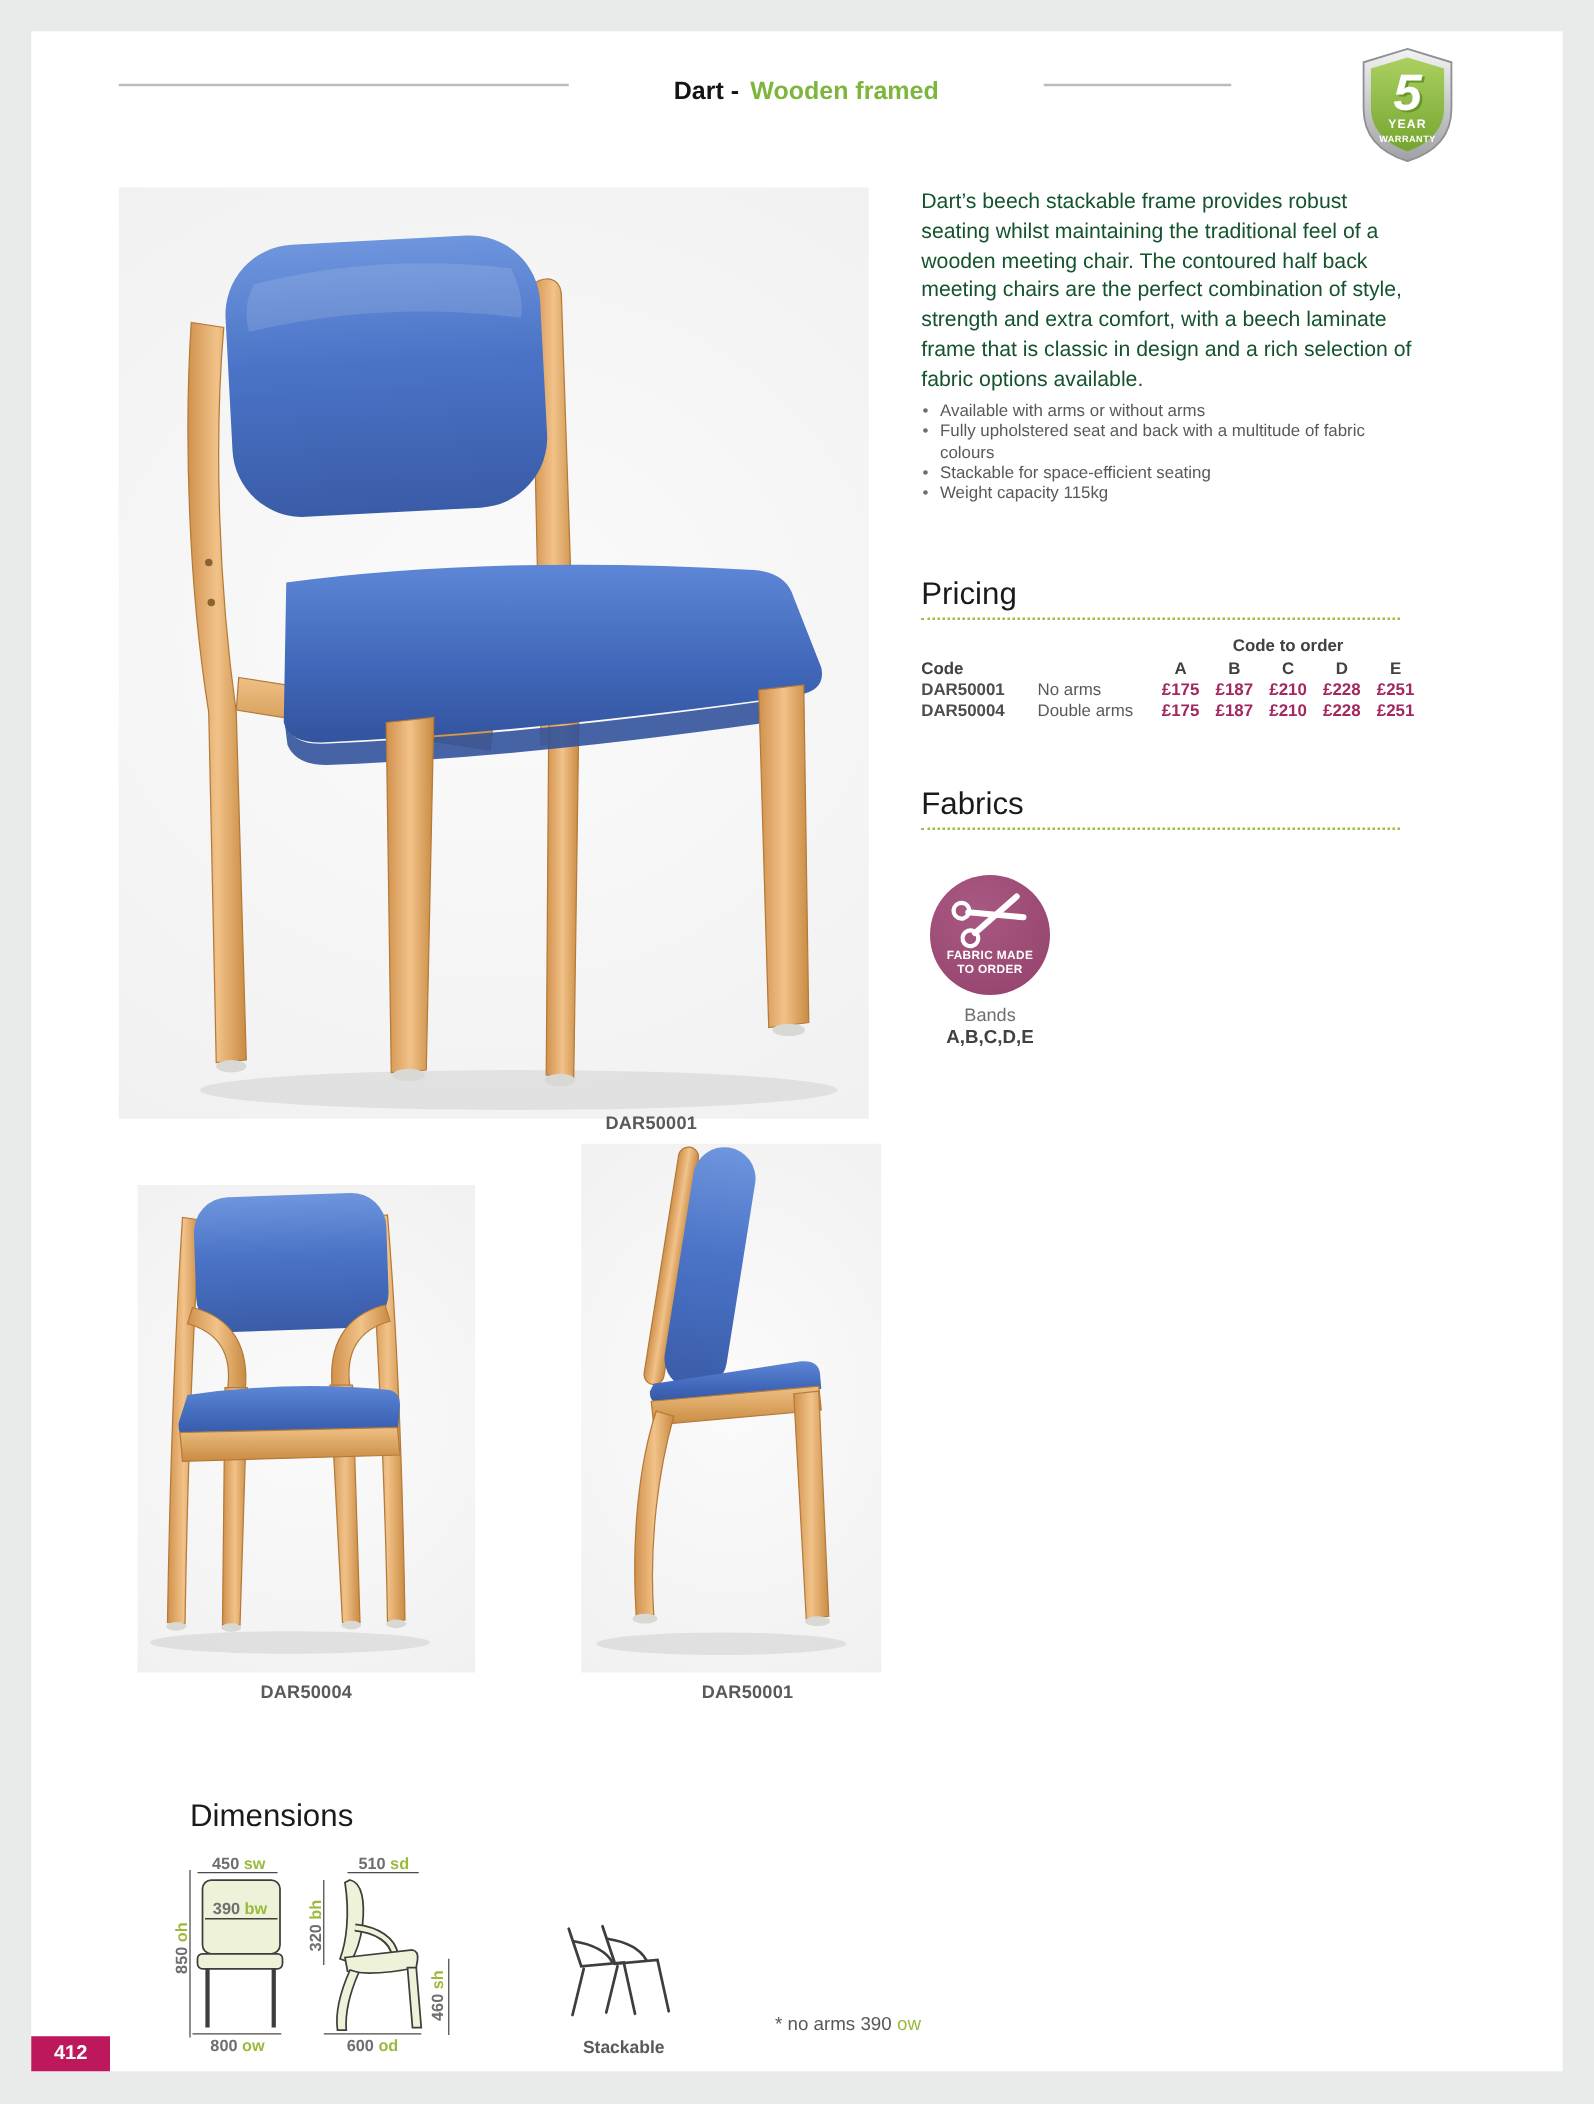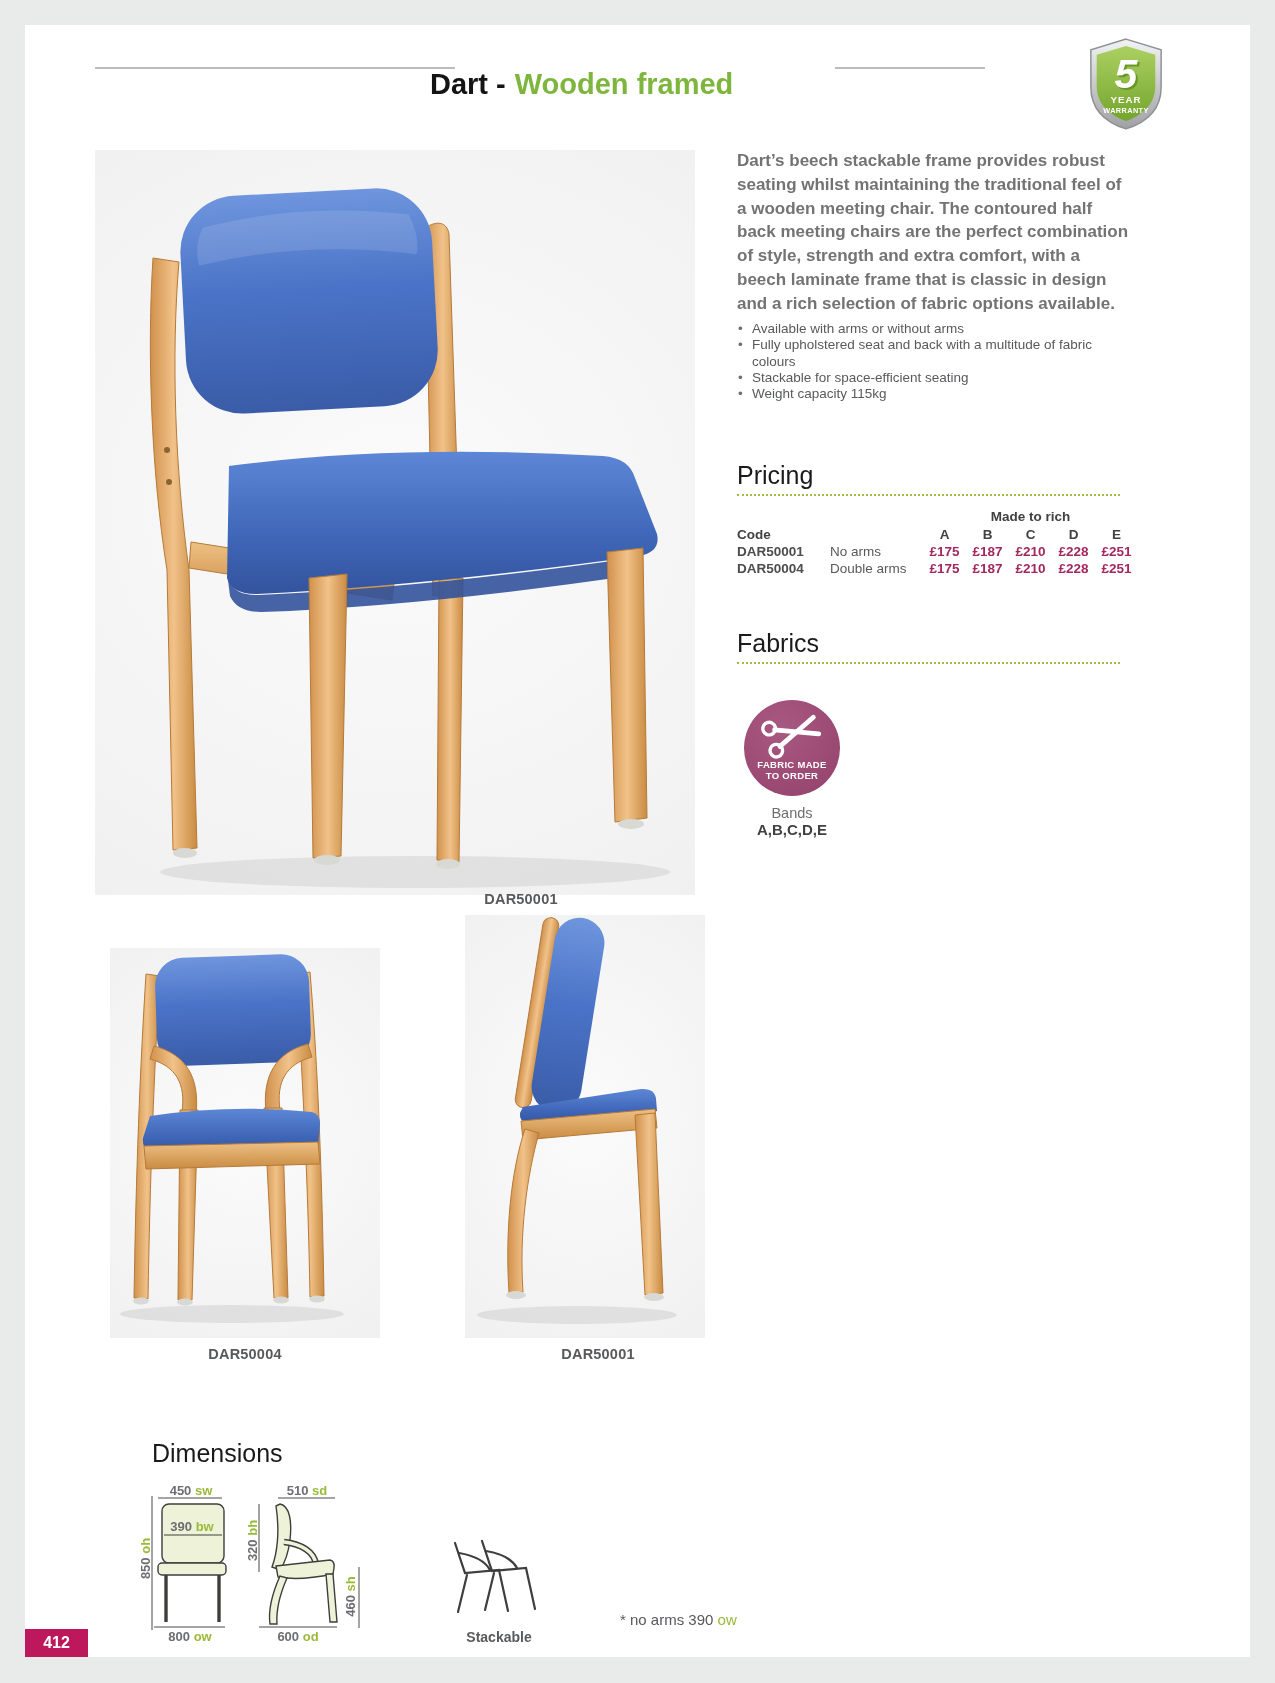--- a/index.html
+++ b/index.html
@@ -1,24 +1,24 @@
 <!DOCTYPE html>
 <html><head>
 <meta charset="utf-8">
 <style>
   html,body{margin:0;padding:0;background:#e9eaea;font-family:"Liberation Sans",sans-serif;}
   #root{position:relative;width:1275px;height:1683px;background:#e9eaea;overflow:hidden;}
   .abs{position:absolute;}
   .page-bg{position:absolute;left:25px;top:25px;width:1225px;height:1632px;background:#ffffff;}
   
   .rule{position:absolute;height:2px;background:#bcbcbc;}
-  .title{position:absolute;left:430px;top:49px;width:430px;text-align:left;font-size:29px;font-weight:bold;color:#141414;white-space:nowrap;}
+  .title{position:absolute;left:430px;top:49px;width:430px;text-align:center;font-size:20px;font-weight:bold;color:#141414;white-space:nowrap;}
   .title .green{color:#7db53d;margin-left:9px;}
   
-  .desc{position:absolute;left:737px;top:149px;width:394px;font-size:17px;line-height:23.8px;color:#737373;font-weight:bold;}
+  .desc{position:absolute;left:737px;top:149px;width:394px;font-size:17px;line-height:23.8px;color:#14532d;}
   .features{position:absolute;left:737px;top:321px;width:400px;margin:0;padding:0;list-style:none;}
   .features li{position:relative;padding-left:15px;font-size:13.5px;line-height:16.3px;color:#58595b;}
   .features li::before{content:"•";position:absolute;left:1px;color:#6d6e71;}
   .sec-head{position:absolute;left:737px;font-size:25px;color:#1a1a1a;font-weight:400;}
   .dotline{position:absolute;left:737px;width:383px;height:0;border-top:2px dotted #9bbf43;}
   
   .mto{position:absolute;left:923px;top:509px;width:215px;text-align:center;font-size:13.5px;font-weight:bold;color:#414042;}
   .phead,.prow{position:absolute;left:737px;width:401px;display:flex;font-size:13.5px;line-height:17px;}
   .pcode{width:93px;font-weight:bold;color:#4d4d4f;}
   .pdesc{width:93px;color:#58595b;}
@@ -126,21 +126,21 @@
   <p class="desc" style="margin:0;">Dart’s beech stackable frame provides robust seating whilst maintaining the traditional feel of a wooden meeting chair. The contoured half back meeting chairs are the perfect combination of style, strength and extra comfort, with a beech laminate frame that is classic in design and a rich selection of fabric options available.</p>
   <ul class="features">
     <li>Available with arms or without arms</li>
     <li>Fully upholstered seat and back with a multitude of fabric colours</li>
     <li>Stackable for space-efficient seating</li>
     <li>Weight capacity 115kg</li>
   </ul>
 
   <h2 class="sec-head" style="top:461px;margin:0;">Pricing</h2>
   <div class="dotline" style="top:494px;"></div>
-  <div class="mto">Made to rich</div>
+  <div class="mto">Code to order</div>
   <div class="phead" style="top:526px;align-items:flex-end;">
     <span class="codeh">Code</span>
     <span class="pband">A</span>
     <span class="pband">B</span>
     <span class="pband">C</span>
     <span class="pband">D</span>
     <span class="pband">E</span>
   </div>
   <div class="prow" style="top:543px;">
     <span class="pcode">DAR50001</span>

